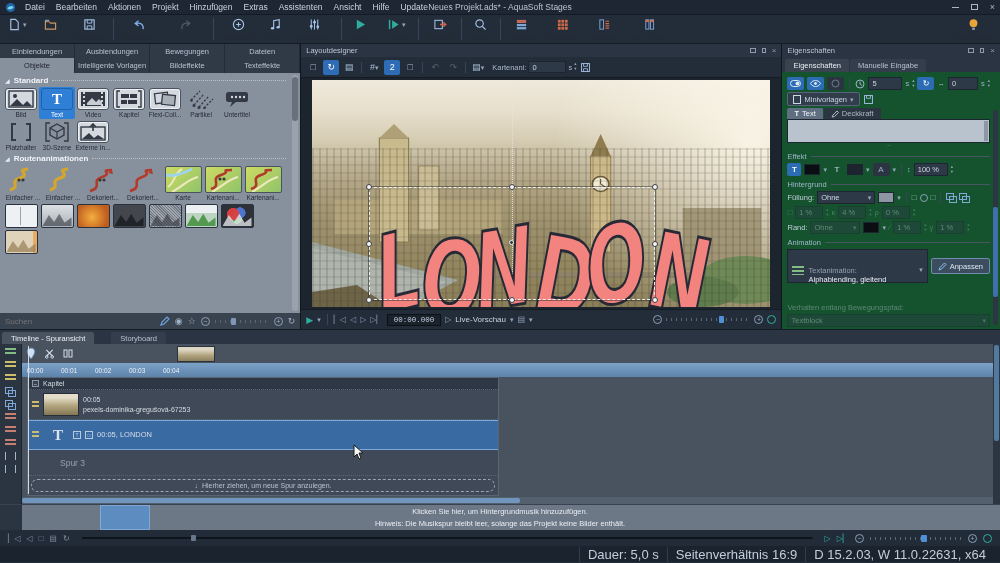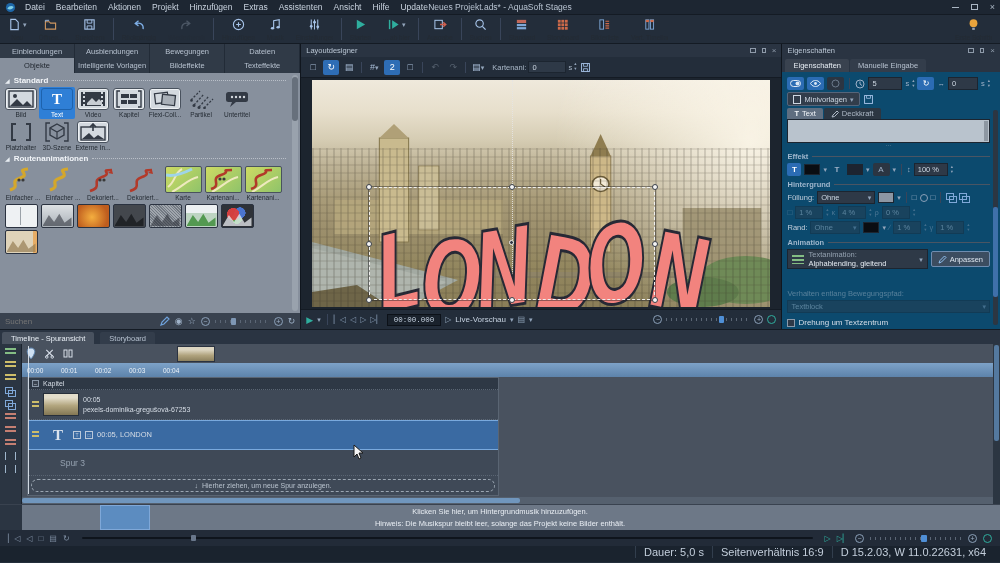--- a/index.html
+++ b/index.html
@@ -88,47 +88,47 @@
 .guide{position:absolute;left:200px;top:0;height:220px;border-left:1px dotted #e6e6e6;opacity:.85}
 .selbox{position:absolute;left:57px;top:107px;width:286px;height:113px;border:1px dashed #f0f0f0;box-shadow:0 0 0 1px rgba(30,30,36,.45)}
 .hnd{position:absolute;width:6px;height:6px;background:#f5f5f5;border:1px solid #3a3f48;border-radius:50%}
 .cmark{position:absolute;left:197px;top:160px;width:5px;height:5px;background:#343945;border:1px solid #eee;border-radius:50%}
 .london{position:absolute;inset:0}
 .pctl{height:20px;background:#232d3a;display:flex;align-items:center;gap:4px;padding:0 5px;font-size:8px;border-top:1px solid #141b24}
 .tcode{background:#1a222c;border:1px solid #0c1118;color:#c6d2e0;font-size:7.5px;padding:1px 6px;font-family:"Liberation Mono",monospace}
 .tealp{color:#2fae9e}
 .gline{flex:0 0 auto}
 
-.rp{flex:1;display:flex;flex-direction:column;background:#0c4a6e;position:relative}
+.rp{flex:1;display:flex;flex-direction:column;background:#14532d;position:relative}
 .rp-tabs{display:flex;height:15px;font-size:7.5px;background:#2a3442;padding-top:2px;gap:1px;padding-left:3px}
 .rtab{padding:0 8px;display:flex;align-items:center;background:#333d4b;color:#b6c1cf;border-radius:2px 2px 0 0}
 .rtab.sel{background:#39424f;color:#e6ecf3}
 .rp-body{flex:1;padding:3px 10px 3px 5px;position:relative;font-size:7.5px;overflow:hidden}
 .row{display:flex;align-items:center;gap:3px;margin:2px 0}
 .pill{width:17px;height:13px;border-radius:2px;background:#2b3542;display:flex;align-items:center;justify-content:center;color:#9fb2c8;font-size:8px}
 .pill.on{background:#2b6cb4;color:#fff}
 .vbox{background:#2e3947;border:1px solid #1c2530;height:13px;display:flex;align-items:center;padding:0 3px;color:#cdd7e2}
 .btn{background:#323d4b;border:1px solid #56657a;border-radius:2px;height:14px;display:flex;align-items:center;gap:3px;padding:0 5px;color:#cdd7e2}
 .rtab2{padding:1px 7px;background:#2c3642;color:#aeb9c7;display:flex;align-items:center;gap:3px;border-radius:2px 2px 0 0;font-size:7.5px}
 .rtab2.sel{background:#5f6e80;color:#f0f4f8}
 .textarea{height:24px;background:#b9c3cd;border:1px solid #1c2530;position:relative}
 .textarea i{position:absolute;right:1px;top:1px;bottom:1px;width:4px;background:#8d97a2}
-.shead{display:flex;align-items:center;gap:4px;color:#9fb6cc;font-weight:bold;margin:4px 0 2px}
+.shead{display:flex;align-items:center;gap:4px;color:#9fb6cc;font-weight:normal;margin:4px 0 2px}
 .shead::after{content:"";flex:1;border-top:1px solid #4a5563}
 .swatch{width:16px;height:11px;border:1px solid #1c2530}
 .dis{opacity:.4}
-.ddl{flex:1;height:20px;background:#2e3947;border:1px solid #1c2530;display:flex;align-items:center;gap:4px;padding:2px 4px}
+.ddl{flex:1;height:26px;background:#2e3947;border:1px solid #1c2530;display:flex;align-items:flex-start;gap:4px;padding:16px 4px}
 .ddl .g2{flex:1;line-height:1.25}
 .ddl .l1{color:#93a0af}.ddl .l2{color:#e4eaf1}
 .anpass{background:#3c4d60;border:1px solid #6f8db0;border-radius:2px;height:16px;display:flex;align-items:center;gap:3px;padding:0 6px;color:#dbe4ee}
 .cb{width:8px;height:8px;border:1px solid #8b99a9;background:#2e3947}
 .rp-scroll{position:absolute;right:2px;top:38px;bottom:4px;width:5px;background:#2c3642;border-radius:2px}
 .rp-scroll i{position:absolute;left:0;right:0;top:45%;height:42%;background:#3f70aa;border-radius:2px}
 
-.tl-tabs{height:15px;background:#2a3442;display:flex;gap:6px;padding:2px 0 0 2px;font-size:7.5px;border-top:1px solid #141b24}
+.tl-tabs{height:15px;background:#2a3442;display:flex;gap:17px;padding:2px 0 0 2px;font-size:7.5px;border-top:1px solid #141b24}
 .tltab{padding:0 9px;display:flex;align-items:center;background:#333d4b;color:#b6c1cf;border-radius:2px 2px 0 0}
 .tltab.sel{background:#49525f;color:#e8eef5}
 .tl-body{height:160px;background:#49525f;display:flex;position:relative}
 .rail{width:22px;background:#2b3542;display:flex;flex-direction:column;align-items:center;gap:5px;padding-top:4px;border-right:1px solid #1a222c}
 .ric{width:11px;height:8px}
 .stripes-g{background:repeating-linear-gradient(180deg,#84bd84 0 2px,transparent 2px 4px)}
 .stripes-y{background:repeating-linear-gradient(180deg,#cdbd6a 0 2px,transparent 2px 4px)}
 .stripes-r{background:repeating-linear-gradient(180deg,#c57f72 0 2px,transparent 2px 4px)}
 .ic-dup{position:relative;background:none}
 .ic-dup::before,.ic-dup::after{content:"";position:absolute;width:6px;height:5px;border:1px solid #7fa8d8}
@@ -158,21 +158,21 @@
 
 .music{height:26px;background:#6d7887;position:relative;border-top:1px solid #39424f}
 .music .stub{position:absolute;left:0;top:0;bottom:0;width:22px;background:#2b3542}
 .music .blue{position:absolute;left:100px;width:50px;top:0;bottom:0;background:#5c8cc0;border:1px solid #7fa8d8}
 .music .txt{position:absolute;inset:0;display:flex;flex-direction:column;align-items:center;justify-content:center;font-size:7.5px;color:#e8edf3;line-height:1.5}
 .transport{height:16px;background:#222b38;display:flex;align-items:center;gap:6px;padding:0 8px;font-size:8px;color:#7e8ea2}
 .tslider{flex:1;height:2px;background:#0e141c;border-radius:1px;position:relative;margin:0 6px}
 .tslider i{position:absolute;left:15%;top:-2px;width:5px;height:6px;background:#69778b;border-radius:1px}
 .zoomtrack{width:92px;height:7px;background:repeating-linear-gradient(90deg,#5b6675 0 1px,transparent 1px 5px);background-size:100% 3px;background-position:0 center;background-repeat:no-repeat;position:relative}
 .zoomtrack i{position:absolute;left:55%;top:0;width:6px;height:7px;background:#4f8fd6;border-radius:1px}
-.status{height:16px;background:#1a232e;display:flex;align-items:flex-start;font-size:11px;color:#c3cedb;padding:0 6px;gap:0}
+.status{height:16px;background:#1a232e;display:flex;align-items:flex-end;font-size:13px;color:#c3cedb;padding:0 6px;gap:0}
 .status .st{padding:0 8px;border-left:1px solid #323e4d}
 
 .cursor{position:absolute;left:353px;top:444px;z-index:50;pointer-events:none}
 svg{display:block}
 </style>
 </head>
 <body>
 
 <div class="app">
 

